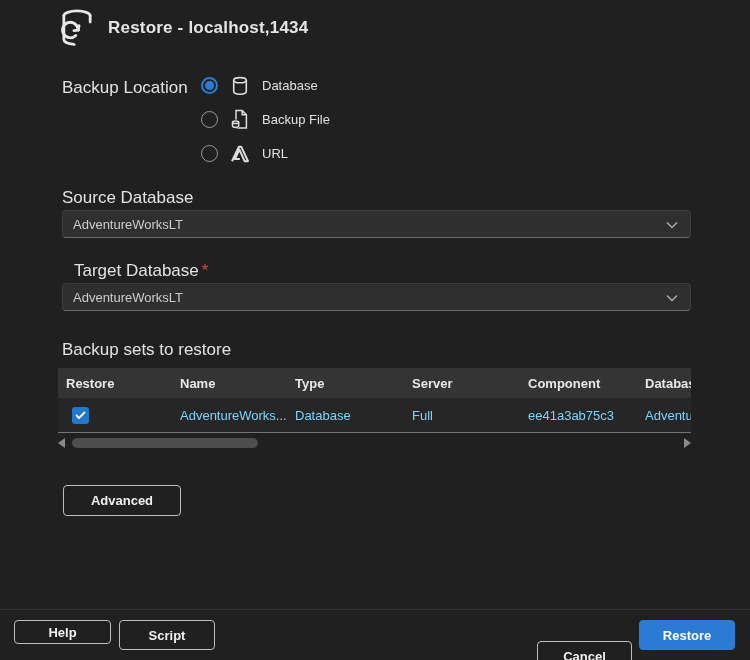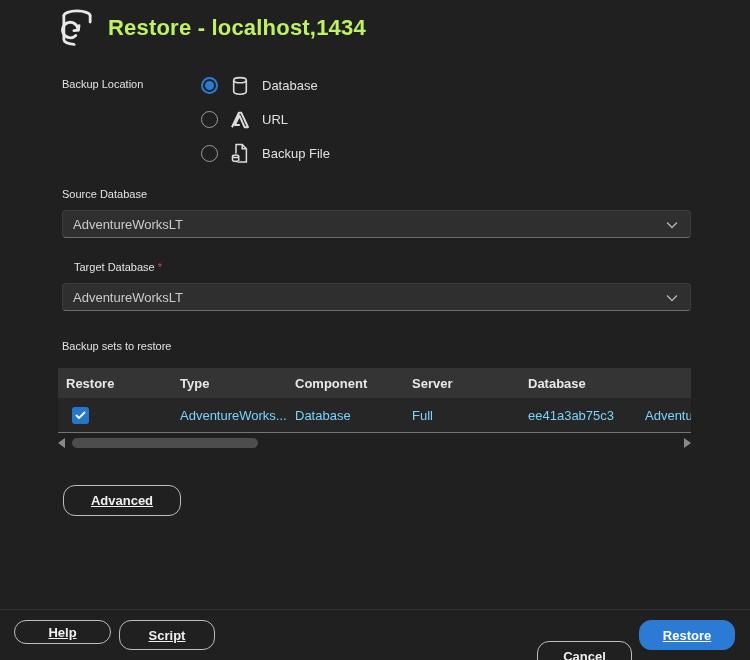--- a/index.html
+++ b/index.html
@@ -9,24 +9,24 @@
     font-family:"Liberation Sans", sans-serif;
     color:#e4e4e4;
     position:relative;
     overflow:hidden;
   }
   .abs { position:absolute; }
 
   
   .title-row { left:58px; top:6px; display:flex; align-items:center; gap:12px; }
   .title-icon { width:38px; height:44px; }
-  h1.dialog-title { font-size:22px; font-weight:700; color:#bef264; letter-spacing:.2px; }
-
-  
-  .field-label { font-size:11px; color:#e2e2e2; }
+  h1.dialog-title { font-size:17px; font-weight:700; color:#e5e5e5; letter-spacing:.2px; }
+
+  
+  .field-label { font-size:17px; color:#e2e2e2; }
   .req { color:#d14949; margin-left:3px; }
 
   
   .loc-label { left:62px; top:78px; }
   .radio-group { left:201px; top:73px; display:flex; flex-direction:column; gap:9px; }
   .radio-row { display:flex; align-items:center; gap:12px; height:25px; cursor:default; }
   .radio-circle {
     width:17px; height:17px; border-radius:50%;
     border:1.5px solid #9a9a9a; background:transparent;
     display:flex; align-items:center; justify-content:center; flex:0 0 auto;
@@ -77,22 +77,22 @@
   .scroll-arrow { width:0; height:0; border-style:solid; cursor:default; }
   .scroll-arrow.left  { border-width:5px 7px 5px 0; border-color:transparent #8a8a8a transparent transparent; }
   .scroll-arrow.right { border-width:5px 0 5px 7px; border-color:transparent transparent transparent #8a8a8a; }
   .scroll-track { flex:1; height:10px; margin:0 4px; position:relative; }
   .scroll-thumb { position:absolute; left:3px; top:0; width:186px; height:10px; border-radius:5px; background:#4d4d4d; }
 
   
   .btn {
     font-family:"Liberation Sans", sans-serif;
     font-size:13px; font-weight:700; color:#f0f0f0;
-    background:transparent; border:1px solid #bdbdbd; border-radius:12px;
-    display:flex; align-items:center; justify-content:center; cursor:pointer;text-decoration:underline;
+    background:transparent; border:1px solid #bdbdbd; border-radius:4px;
+    display:flex; align-items:center; justify-content:center; cursor:pointer;
   }
   .btn.primary { background:#2b7bd4; border-color:#2b7bd4; color:#ffffff; }
   .advanced-btn { left:63px; top:485px; width:118px; height:31px; }
   .footer-sep { left:0; top:609px; width:750px; height:1px; background:#323232; }
   .help-btn   { left:14px;  top:620px; width:97px; height:24px; }
   .script-btn { left:119px; top:620px; width:96px; height:30px; }
   .cancel-btn { left:537px; top:620px; width:95px; height:30px;margin-top:21px; }
   .restore-btn{ left:639px; top:620px; width:96px; height:30px; }
 
   svg { overflow:visible; }
@@ -124,39 +124,39 @@
       <svg width="18" height="20" viewBox="0 0 18 20" fill="none" stroke="#dcdcdc" stroke-width="1.6">
         <ellipse cx="9" cy="4.2" rx="6.3" ry="2.6"></ellipse>
         <path d="M2.7 4.2 V 15.6 a6.3 2.6 0 0 0 12.6 0 V 4.2"></path>
       </svg>
     </span>
     <span class="radio-label">Database</span>
   </div>
   <div class="radio-row">
     <span class="radio-circle"></span>
     <span class="opt-icon">
-      <svg width="20" height="18" viewBox="0 0 20 18" fill="none" stroke="#dcdcdc" stroke-width="2" stroke-linejoin="round">
-        <path d="M2 16.2 L8.9 1.8 L11.3 1.8 L18 16.2 L14.6 16.2 L9.4 4.6 L4.9 14 L9.8 14"></path>
-      </svg>
-    </span>
-    <span class="radio-label">URL</span>
-  </div>
-  <div class="radio-row">
-    <span class="radio-circle"></span>
-    <span class="opt-icon">
       <svg width="19" height="21" viewBox="0 0 19 21" fill="none" stroke="#dcdcdc" stroke-width="1.5">
         <path d="M5 1.6 h6.2 l4.2 4.2 V 19 H 5 Z"></path>
         <path d="M11.2 1.6 v4.2 h4.2"></path>
         <circle cx="4.6" cy="15.2" r="4.6" fill="#202020" stroke="none"></circle>
         <ellipse cx="4.6" cy="13.2" rx="3.1" ry="1.3"></ellipse>
         <path d="M1.5 13.2 V 17 a3.1 1.3 0 0 0 6.2 0 V 13.2"></path>
       </svg>
     </span>
     <span class="radio-label">Backup File</span>
   </div>
+  <div class="radio-row">
+    <span class="radio-circle"></span>
+    <span class="opt-icon">
+      <svg width="20" height="18" viewBox="0 0 20 18" fill="none" stroke="#dcdcdc" stroke-width="2" stroke-linejoin="round">
+        <path d="M2 16.2 L8.9 1.8 L11.3 1.8 L18 16.2 L14.6 16.2 L9.4 4.6 L4.9 14 L9.8 14"></path>
+      </svg>
+    </span>
+    <span class="radio-label">URL</span>
+  </div>
 </div>
 
 <div class="abs src-label field-label">Source Database</div>
 <div class="abs select-box src">
   <span class="select-value">AdventureWorksLT</span>
   <span>
     <svg width="12" height="8" viewBox="0 0 12 8" fill="none" stroke="#b0b0b0" stroke-width="1.4">
         <path d="M1 1.5 L6 6.5 L11 1.5"></path>
       </svg>
   </span>
@@ -173,23 +173,24 @@
       </svg>
   </span>
 </div>
 
 <div class="abs sets-label field-label">Backup sets to restore</div>
 
 <div class="abs bk-table">
   <div class="bk-grid">
     <div class="bk-header">
       <div class="cell">Restore</div>
+      <div class="cell">Name</div>
       <div class="cell">Type</div>
+      <div class="cell">Server</div>
       <div class="cell">Component</div>
-      <div class="cell">Server</div>
       <div class="cell">Database</div>
     </div>
     <div class="bk-row">
       <div class="cell">
         <span class="checkbox">
           <svg width="11" height="9" viewBox="0 0 11 9" fill="none" stroke="#ffffff" stroke-width="1.8" stroke-linecap="round" stroke-linejoin="round">
               <path d="M1.5 4.5 L4 7 L9.5 1.5"></path>
             </svg>
         </span>
       </div>

